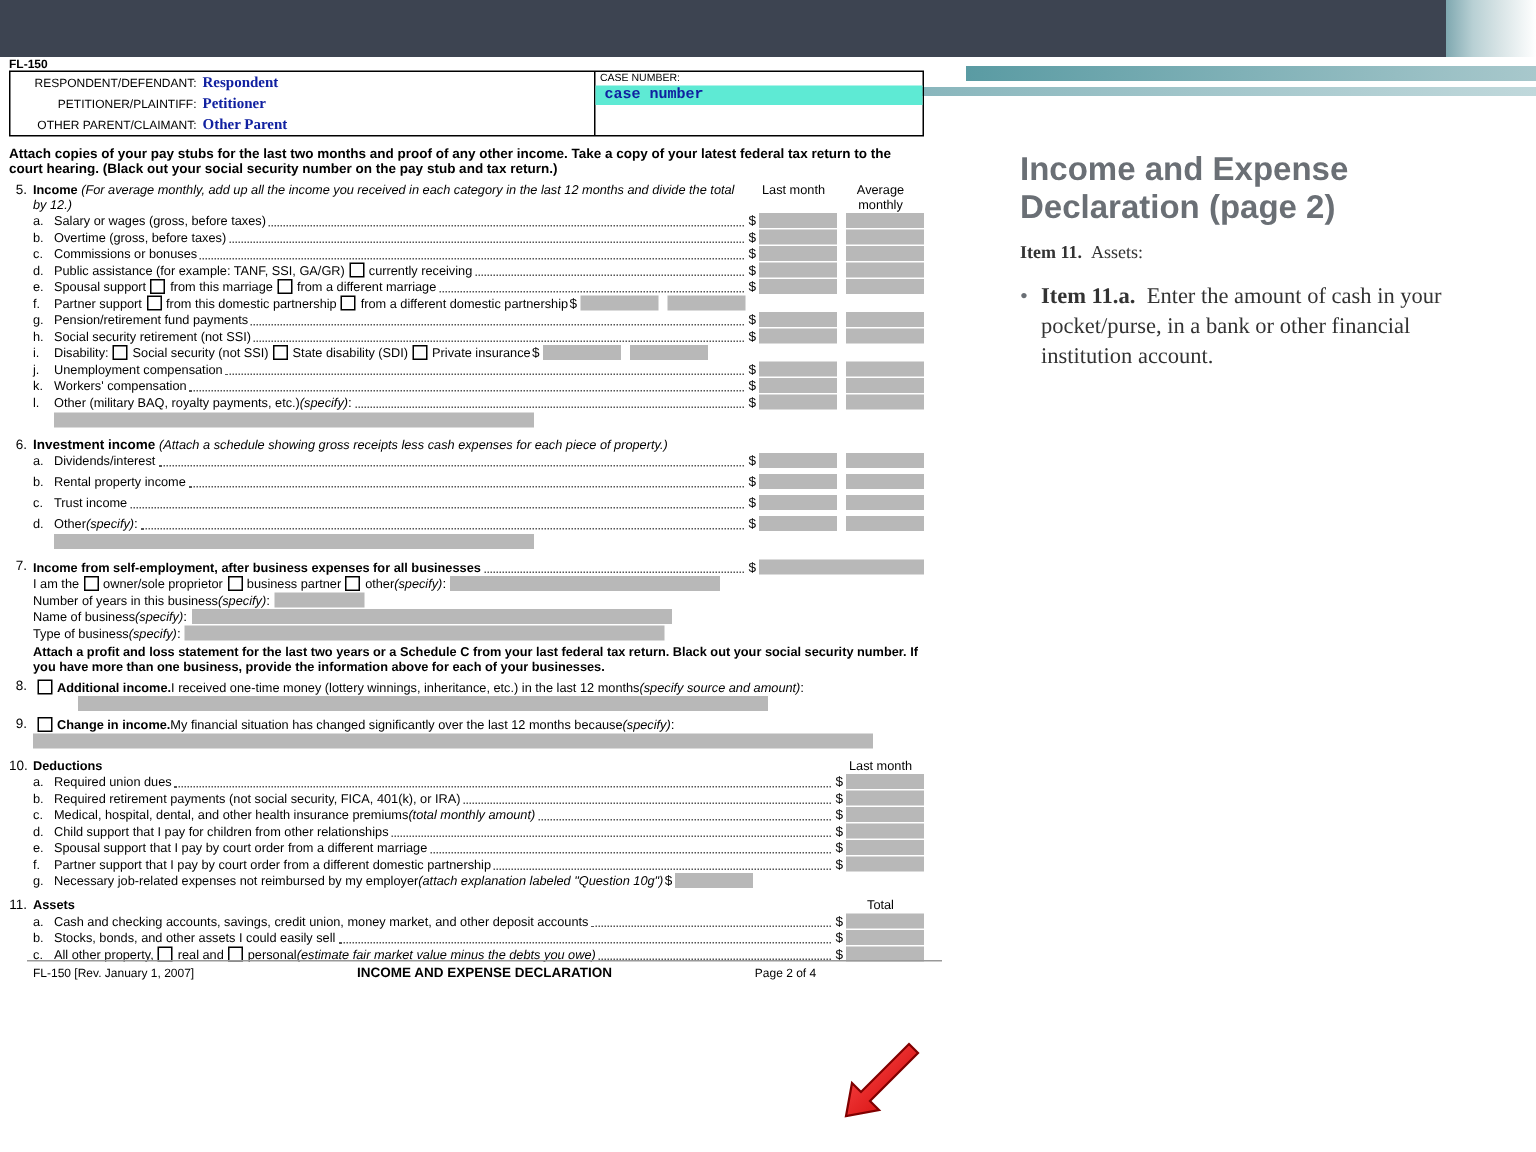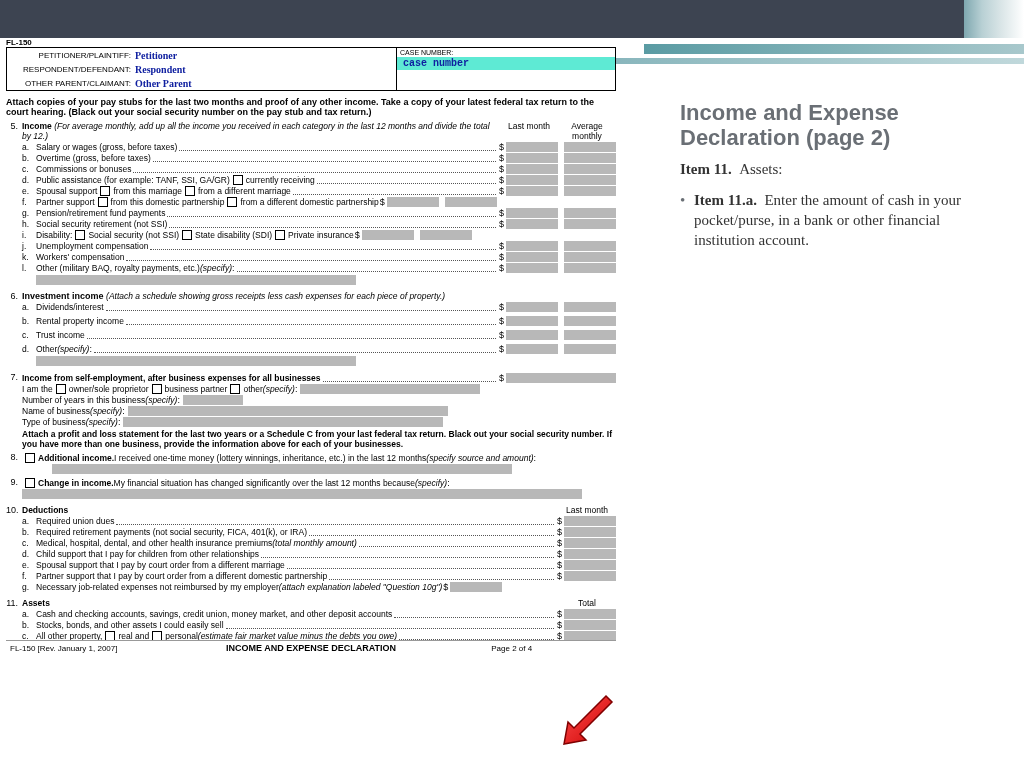--- a/index.html
+++ b/index.html
@@ -34,51 +34,51 @@
 .colhdr { display:flex; font-size:8.5px; }
 .colhdr .sp { flex:1; }
 .colhdr .c1 { width:58px; text-align:center; }
 .colhdr .c2 { width:58px; text-align:center; }
 .dollar { width:6px; text-align:right; }
 .gbox { background:#b8b8b8; width:52px; height:10px; margin-left:2px; }
 .gbox2 { background:#b8b8b8; width:52px; height:10px; margin-left:6px; }
 .ginput { background:#b8b8b8; height:10px; display:inline-block; }
 .valrow .dots { margin-bottom:1px; }
 .section-gap { margin-top:6px; }
-.footer { position:absolute; bottom:0; left:0; width:100%; border-top:1px solid #999; display:flex; font-size:8px; padding:2px 4px; align-items:center; }
+.footer { position:absolute; bottom:0; left:12px; width:100%; border-top:1px solid #999; display:flex; font-size:8px; padding:2px 4px; align-items:center; }
 .footer .l { flex:1; }
 .footer .c { flex:1; text-align:center; font-weight:bold; font-size:9px; }
 .footer .r { flex:1; text-align:center; }
 .instr { position:absolute; top:100px; left:680px; width:320px; font-family:Georgia, "Times New Roman", serif; color:#333; }
 .instr h2 { font-size:22px; color:#6a6f75; font-weight:bold; margin-bottom:10px; line-height:1.15; font-family:"Trebuchet MS", sans-serif; }
-.instr .sub { font-size:15px; margin-bottom:12px; }
+.instr .sub { font-size:12px; margin-bottom:12px; }
 .instr ul { list-style:none; padding-left:0; }
 .instr li { font-size:15px; line-height:1.35; position:relative; padding-left:14px; }
 .instr li::before { content:"•"; position:absolute; left:0; color:#6a6f75; }
 .arrow { position:absolute; left:558px; top:690px; width:60px; height:60px; }
 .arrow svg { width:100%; height:100%; }
 </style>
 </head>
 <body>
 
 <div class="topbar"></div>
 <div class="teal-stripe"></div>
 <div class="teal-stripe2"></div>
 
 <div class="page">
   <div class="fl150">FL-150</div>
   <div class="hdr">
     <div class="hdr-left">
       <div class="hdr-row">
+          <div class="hdr-lab">RESPONDENT/DEFENDANT:</div>
+          <div class="hdr-val">Respondent</div>
+        </div>
+      <div class="hdr-row">
           <div class="hdr-lab">PETITIONER/PLAINTIFF:</div>
           <div class="hdr-val">Petitioner</div>
-        </div>
-      <div class="hdr-row">
-          <div class="hdr-lab">RESPONDENT/DEFENDANT:</div>
-          <div class="hdr-val">Respondent</div>
         </div>
       <div class="hdr-row">
           <div class="hdr-lab">OTHER PARENT/CLAIMANT:</div>
           <div class="hdr-val">Other Parent</div>
         </div>
     </div>
     <div class="hdr-right">
       <div class="case-lab">CASE NUMBER:</div>
       <div class="case-val">case number</div>
     </div>

